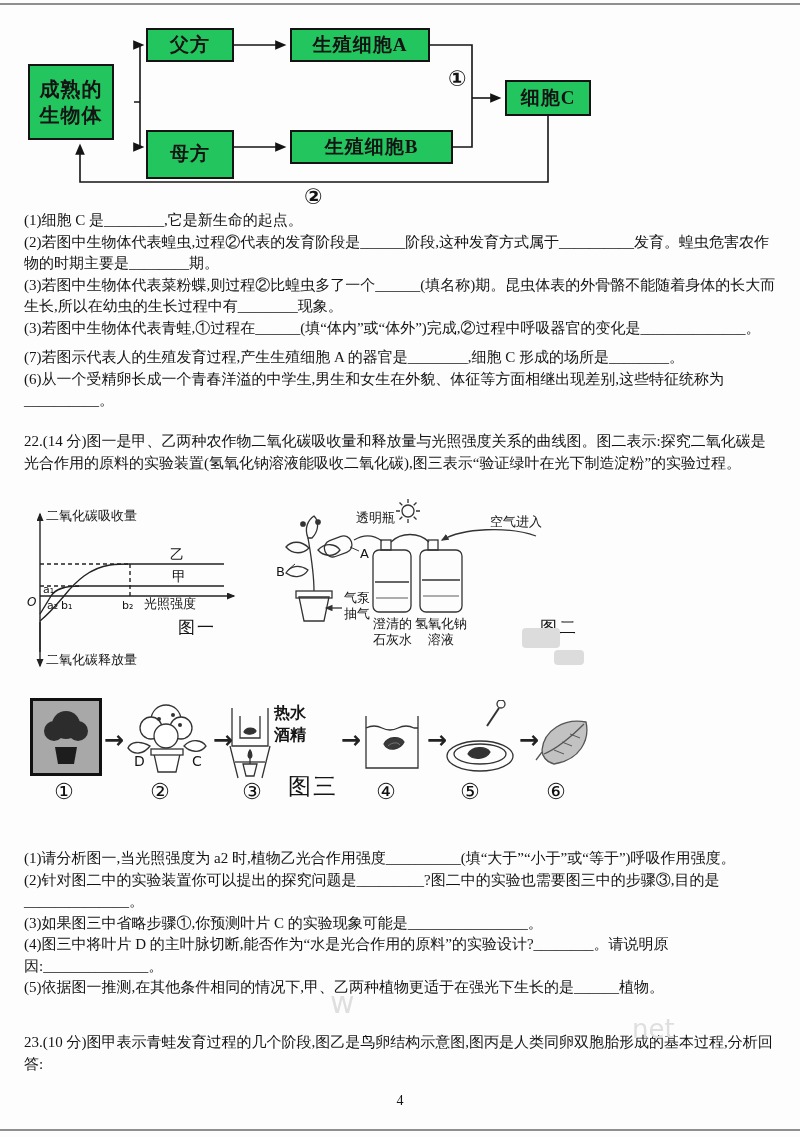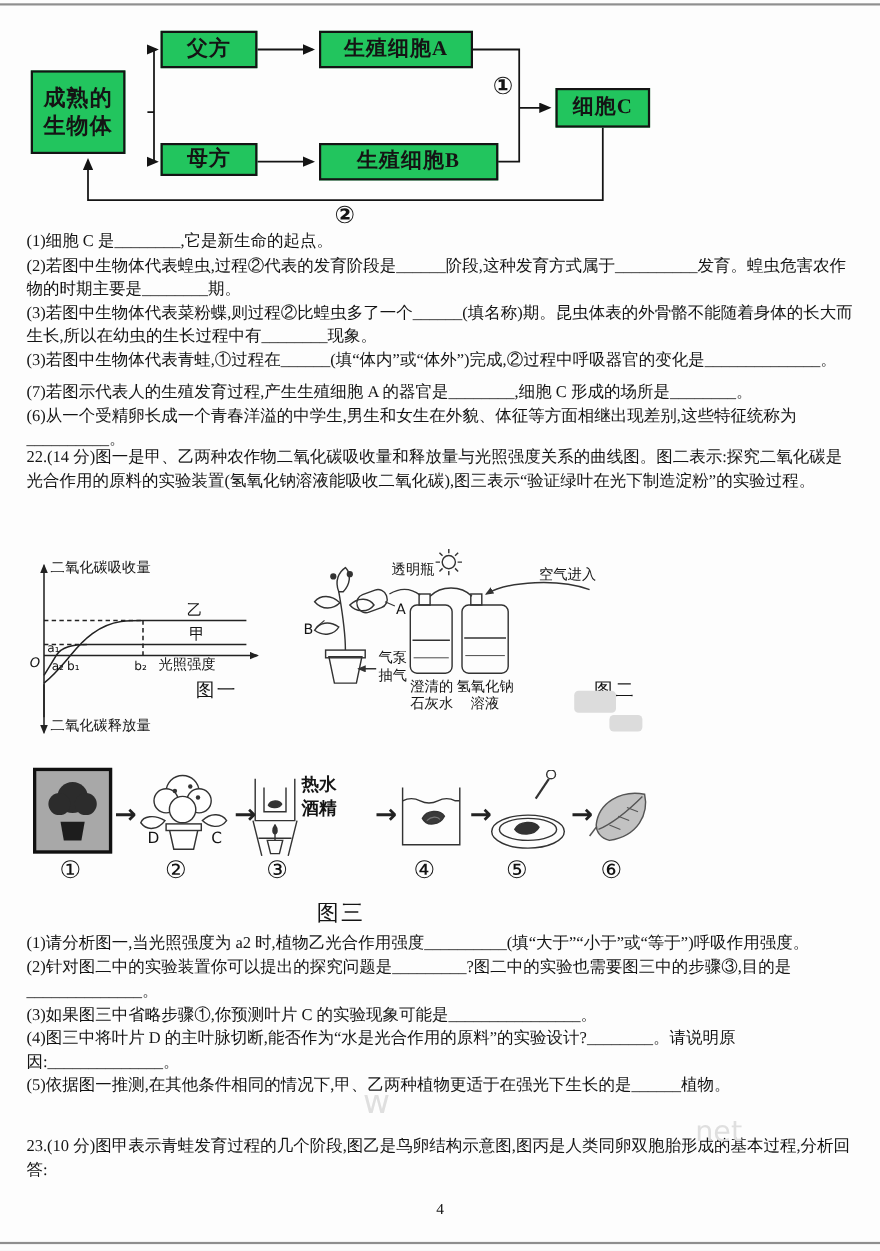--- a/index.html
+++ b/index.html
@@ -18,21 +18,21 @@
   .dbox.organism{font-size:20px}
   .circ{position:absolute;font-size:22px;font-weight:600;font-family:"DejaVu Sans",sans-serif}
 
   
   .tblock{position:absolute;left:24px;width:752px;font-size:15px;line-height:21.5px}
   .tblock p{margin:0}
   .tblock p.gap{margin-top:8px}
 
   .fig{position:absolute}
   .figcap{position:absolute;font-size:17px;font-weight:400;letter-spacing:2px}
-  .fig3cap{left:288px;top:816px;font-size:20px}
+  .fig3cap{left:288px;top:771px;font-size:23px}
 
   .darkbox{position:absolute;left:30px;top:698px;width:72px;height:78px;border:3px solid #111;background:#a8a8a8}
   .steparrow{position:absolute;top:726px;font-size:24px;font-weight:700;font-family:"DejaVu Sans",sans-serif;color:#222}
   .stepnum{position:absolute;top:779px;font-size:22px;font-family:"DejaVu Sans",sans-serif;color:#111}
 
   .pageno{position:absolute;top:1093px;left:0;right:0;text-align:center;font-size:14px}
   .wm{position:absolute;color:#dfdfdf;font-family:"DejaVu Sans",sans-serif}
   .wm1{left:330px;top:985px;font-size:30px}
   .wm2{left:632px;top:1014px;font-size:26px}
   .blob{position:absolute;background:#dcdcdc;border-radius:4px}
@@ -67,37 +67,37 @@
         <path d="M528,100 L528,166 L60,166 L60,134"></path>
         <line x1="60" y1="134" x2="60" y2="130" marker-end="url(#ah)"></line>
       </g>
     </svg>
     <div class="dbox organism" style="left:8px;top:48px;width:86px;height:76px">
       <span>成熟的</span>
       <span>生物体</span>
     </div>
     <div class="dbox" style="left:126px;top:12px;width:88px;height:34px">父方</div>
     <div class="dbox" style="left:270px;top:12px;width:140px;height:34px">生殖细胞A</div>
-    <div class="dbox" style="left:126px;top:114px;width:88px;height:30px">母方</div>
+    <div class="dbox" style="left:126px;top:114px;width:88px;height:49px">母方</div>
     <div class="dbox" style="left:270px;top:114px;width:163px;height:34px">生殖细胞B</div>
     <div class="dbox" style="left:485px;top:64px;width:86px;height:36px">细胞C</div>
     <div class="circ" style="left:428px;top:50px">①</div>
     <div class="circ" style="left:284px;top:168px">②</div>
   </div>
 
   <div class="tblock" style="top:210px">
     <p>(1)细胞 C 是________,它是新生命的起点。</p>
     <p>(2)若图中生物体代表蝗虫,过程②代表的发育阶段是______阶段,这种发育方式属于__________发育。蝗虫危害农作物的时期主要是________期。</p>
     <p>(3)若图中生物体代表菜粉蝶,则过程②比蝗虫多了一个______(填名称)期。昆虫体表的外骨骼不能随着身体的长大而生长,所以在幼虫的生长过程中有________现象。</p>
     <p>(3)若图中生物体代表青蛙,①过程在______(填“体内”或“体外”)完成,②过程中呼吸器官的变化是______________。</p>
     <p class="gap">(7)若图示代表人的生殖发育过程,产生生殖细胞 A 的器官是________,细胞 C 形成的场所是________。</p>
     <p>(6)从一个受精卵长成一个青春洋溢的中学生,男生和女生在外貌、体征等方面相继出现差别,这些特征统称为__________。</p>
   </div>
 
-  <div class="tblock" style="top:406px">
+  <div class="tblock" style="top:431px">
     <p>22.(14 分)图一是甲、乙两种农作物二氧化碳吸收量和释放量与光照强度关系的曲线图。图二表示:探究二氧化碳是光合作用的原料的实验装置(氢氧化钠溶液能吸收二氧化碳),图三表示“验证绿叶在光下制造淀粉”的实验过程。</p>
   </div>
 
   <svg class="fig" style="left:20px;top:502px" width="244" height="176">
     <defs>
       <marker id="ga" markerWidth="7" markerHeight="7" refX="5" refY="2.5" orient="auto">
         <path d="M0,0 L6,2.5 L0,5 Z" fill="#222"></path>
       </marker>
     </defs>
     <g stroke="#222" stroke-width="1.4" fill="none">

